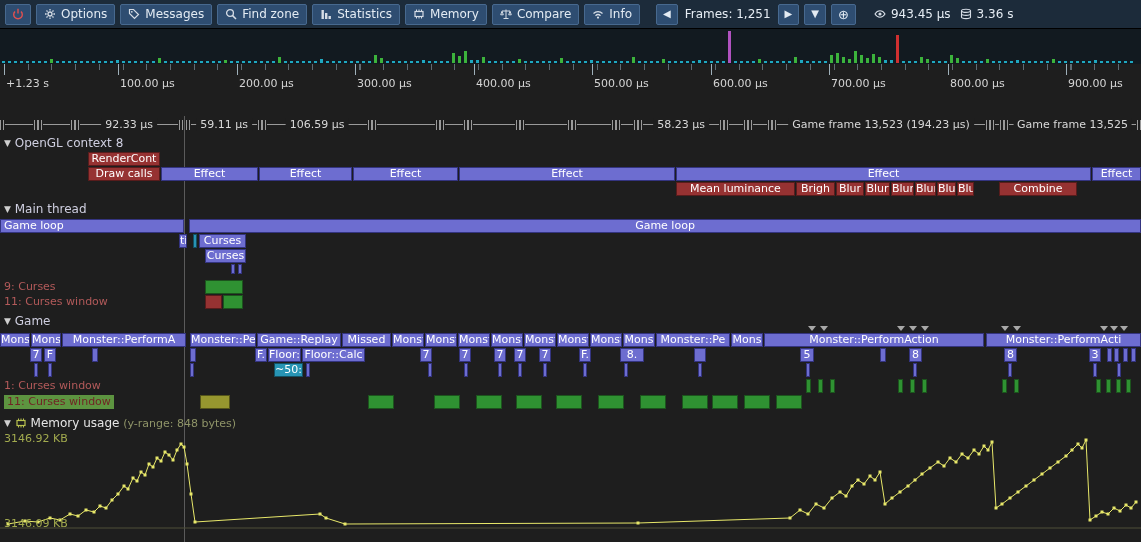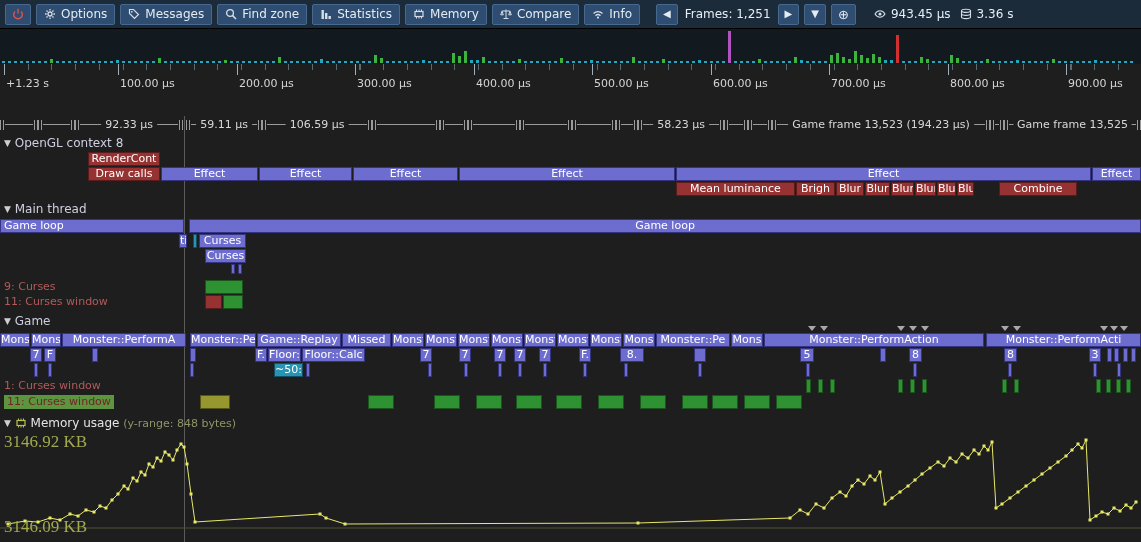--- a/index.html
+++ b/index.html
@@ -63,21 +63,21 @@
   .bar.o{background:#97972f;border-color:#55551a;}
   .bar.al{text-align:left;padding-left:3px;}
   .ltext{position:absolute;left:4px;top:0;font-size:11px;line-height:14px;color:#b35a5a;
          white-space:nowrap;z-index:2;cursor:pointer;}
   .ltext.hl{background:#5d9440;color:#712424;padding:0 3px;}
   .gmark{position:absolute;top:0;width:0;height:0;border-left:4px solid transparent;
          border-right:4px solid transparent;border-top:5px solid #a8a8a8;cursor:pointer;}
 
   
   .memtitle{color:#e5e5e5;} .memrange{color:#8f9468;font-size:11px;}
-  .memlab{position:absolute;left:4px;font-size:17px;color:#a2aa4e;z-index:2;font-family:Liberation Serif, serif;}
+  .memlab{position:absolute;left:4px;font-size:11px;color:#a2aa4e;z-index:2;}
 </style>
 </head>
 <body>
 
 <div id="app">
 
   <div id="toolbar">
     <button class="tb sq">
       <svg class="ic" viewBox="0 0 12 12">
           <path d="M3 3.4a4.3 4.3 0 1 0 6 0" fill="none" stroke="#e05050" stroke-width="1.4"></path>

